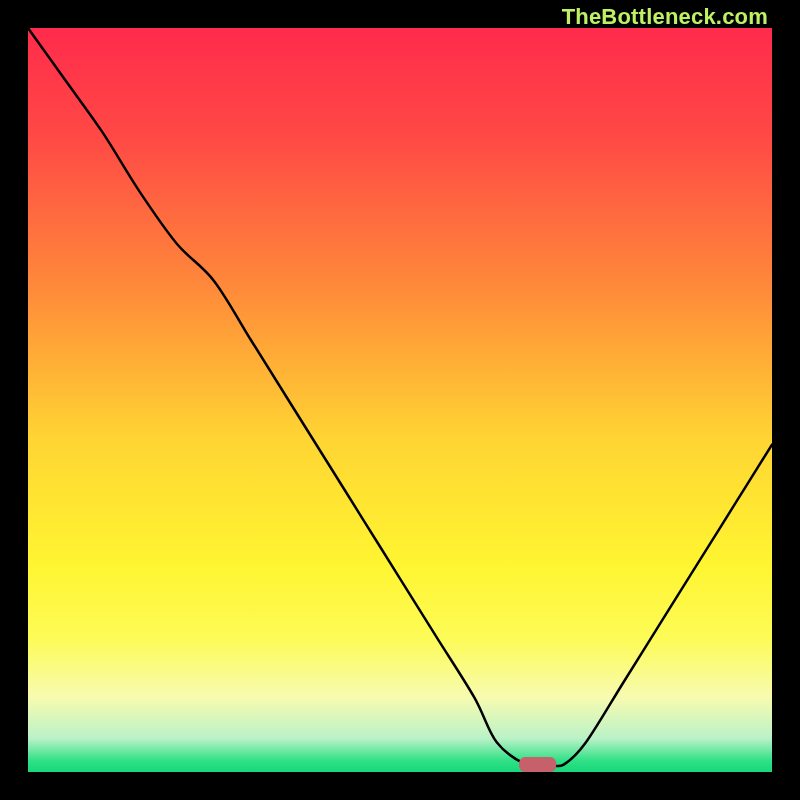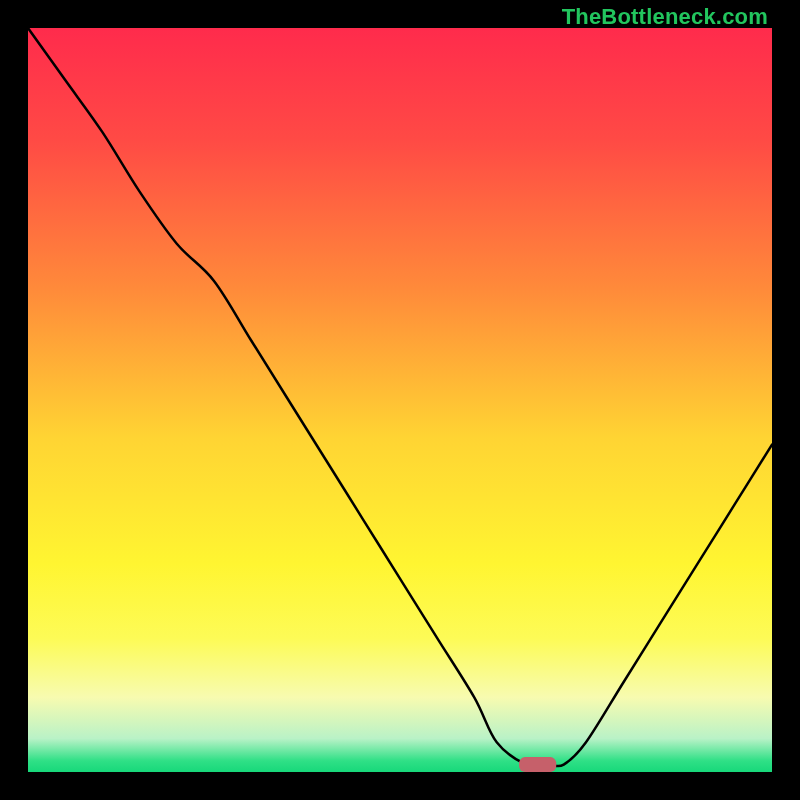--- a/index.html
+++ b/index.html
@@ -25,21 +25,21 @@
     width: 744px;
     height: 744px;
   }
   .watermark {
     position: absolute;
     top: 4px;
     right: 32px;
     font-family: Arial, Helvetica, sans-serif;
     font-size: 22px;
     font-weight: 600;
-    color: #22c55e;
+    color: #bef264;
     letter-spacing: 0.2px;
     user-select: none;
   }
 </style>
 </head>
 <body>
 
 <div class="frame">
   <svg class="plot-area" viewBox="0 0 744 744" preserveAspectRatio="none">
     <defs>

